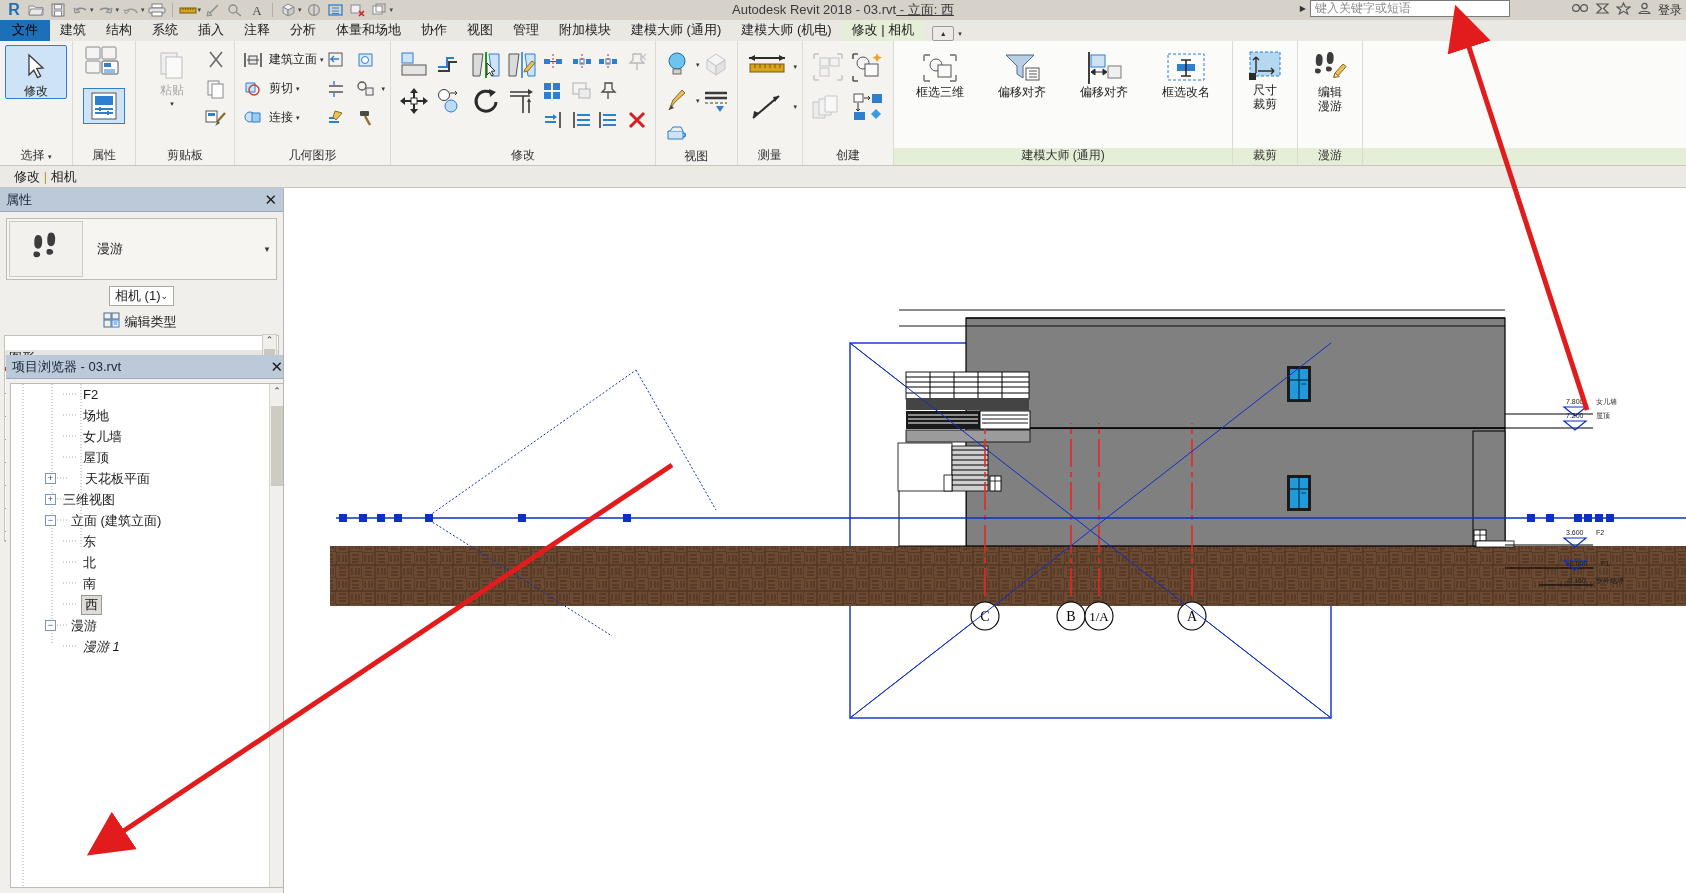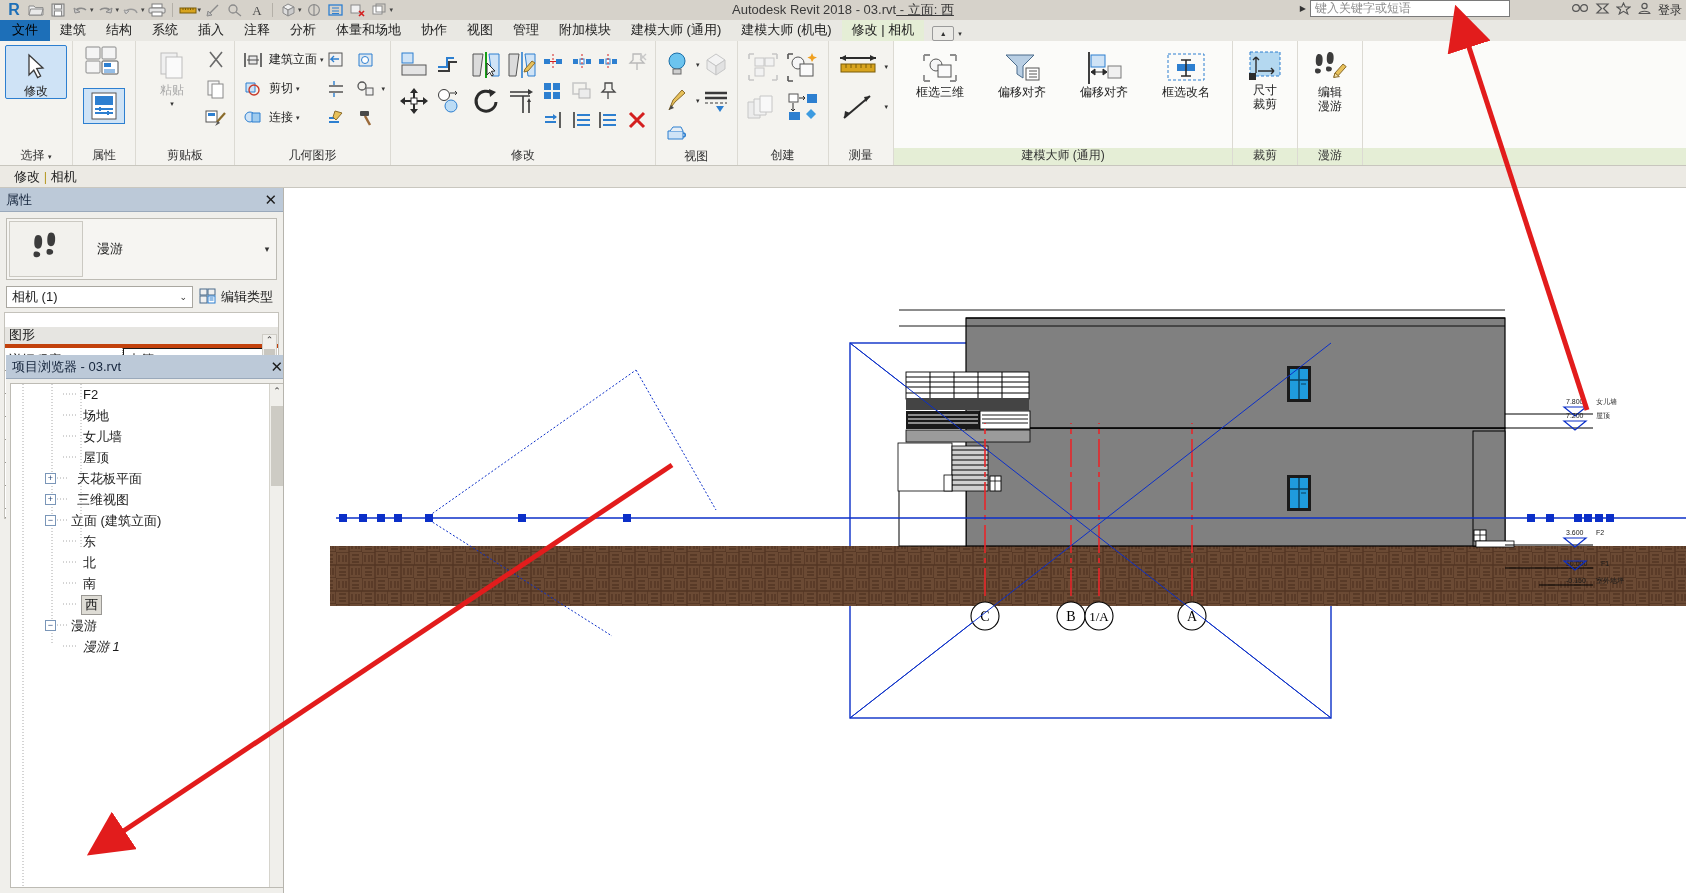--- a/index.html
+++ b/index.html
@@ -117,21 +117,21 @@
 
   .prop-type {
     margin: 6px 6px 0 6px; height: 62px; background: #f6f5f2; border: 1px solid #bdbbb4;
     display: flex; align-items: center;
   }
   .prop-thumb { width: 74px; height: 56px; margin: 2px; background: #f2f1ed; border: 1px solid #cbc9c2;
     display: flex; align-items: center; justify-content: center; }
   .prop-type-name { flex: 1; padding-left: 12px; font-size: 13px; }
   .prop-type-caret { width: 18px; text-align: center; font-size: 9px; color: #333; }
 
-  .prop-sel-row { display: flex; align-items: center; margin: 6px 6px 0 6px; gap: 6px; }
+  .prop-sel-row { display: flex; align-items: center; margin: 6px 6px 0 6px; gap: 6px; flex-direction: column; }
   .prop-sel {
     flex: 1; height: 22px; border: 1px solid #a9a7a0; background: #fff;
     display: flex; align-items: center; padding: 0 5px; font-size: 13px;
   }
   .prop-sel .sc { margin-left: auto; font-size: 9px; color: #333; }
   .edit-type { display: flex; align-items: center; gap: 5px; font-size: 13px; padding-right: 4px; }
 
   .prop-grid { margin: 4px 4px 0 4px; border: 1px solid #c4c2bb; background: #fff; position: relative; }
   .grp-row {
     display: flex; align-items: flex-end; height: 21px; background: #e6e5e1;
@@ -744,20 +744,50 @@
           </div>
         </div>
       </div>
       <div class="panel-title">视图</div>
     </div>
 
     <div class="panel">
       <div class="panel-body" style="padding-top:6px;">
         <div class="srow-wrap">
           <div class="smallrow" style="height:40px;">
+            <span class="icbox" style="width:48px;height:38px;">
+              <svg width="44" height="34" viewBox="0 0 44 34">
+                  <path d="M4 8h36" stroke="#2b2b2b" stroke-width="2"></path>
+                  <path d="M4 8l6-3v6zM40 8l-6-3v6z" fill="#2b2b2b"></path>
+                  <rect x="5" y="14" width="34" height="8" fill="#d8a41e" stroke="#7a5c08"></rect>
+                  <g stroke="#7a5c08">
+                    <path d="M10 14v4M15 14v4M20 14v4M25 14v4M30 14v4M35 14v4"></path>
+                  </g>
+                </svg>
+            </span>
+            <span class="caret">▾</span>
+          </div>
+          <div class="smallrow" style="height:40px;">
+            <span class="icbox" style="width:48px;height:38px;">
+              <svg width="44" height="34" viewBox="0 0 44 34">
+                  <path d="M8 28L34 6" stroke="#2b2b2b" stroke-width="2"></path>
+                  <path d="M8 28l1-7 5 2zM34 6l-6 1 2 5z" fill="#2b2b2b"></path>
+                </svg>
+            </span>
+            <span class="caret">▾</span>
+          </div>
+        </div>
+      </div>
+      <div class="panel-title">测量</div>
+    </div>
+
+    <div class="panel">
+      <div class="panel-body" style="padding-top:6px;">
+        <div class="srow-wrap">
+          <div class="smallrow" style="height:40px;">
             <span class="icbox" style="width:40px;height:38px;">
               <svg width="36" height="34" viewBox="0 0 36 34">
                   <path d="M4 4h5M27 4h5M4 30h5M27 30h5M4 4v5M32 4v5M4 30v-5M32 30v-5" stroke="#c6c6c6" stroke-width="1.6" fill="none"></path>
                   <rect x="10" y="8" width="9" height="8" fill="#f2f2f2" stroke="#c6c6c6"></rect>
                   <rect x="20" y="8" width="9" height="8" fill="#f2f2f2" stroke="#c6c6c6"></rect>
                   <rect x="10" y="18" width="9" height="8" fill="#f2f2f2" stroke="#c6c6c6"></rect>
                 </svg>
             </span>
           </div>
           <div class="smallrow" style="height:40px;">
@@ -789,50 +819,20 @@
                   <path d="M14 8h6l-2-2M20 8l-2 2" stroke="#2b2b2b" fill="none"></path>
                   <path d="M8 13v8l-2-2M8 21l2-2" stroke="#2b2b2b" fill="none"></path>
                   <rect x="4" y="22" width="11" height="8" fill="#2d7fd0"></rect>
                   <path d="M26 19l5 5-5 5-5-5z" fill="#3d9be0"></path>
                 </svg>
             </span>
           </div>
         </div>
       </div>
       <div class="panel-title">创建</div>
-    </div>
-
-    <div class="panel">
-      <div class="panel-body" style="padding-top:6px;">
-        <div class="srow-wrap">
-          <div class="smallrow" style="height:40px;">
-            <span class="icbox" style="width:48px;height:38px;">
-              <svg width="44" height="34" viewBox="0 0 44 34">
-                  <path d="M4 8h36" stroke="#2b2b2b" stroke-width="2"></path>
-                  <path d="M4 8l6-3v6zM40 8l-6-3v6z" fill="#2b2b2b"></path>
-                  <rect x="5" y="14" width="34" height="8" fill="#d8a41e" stroke="#7a5c08"></rect>
-                  <g stroke="#7a5c08">
-                    <path d="M10 14v4M15 14v4M20 14v4M25 14v4M30 14v4M35 14v4"></path>
-                  </g>
-                </svg>
-            </span>
-            <span class="caret">▾</span>
-          </div>
-          <div class="smallrow" style="height:40px;">
-            <span class="icbox" style="width:48px;height:38px;">
-              <svg width="44" height="34" viewBox="0 0 44 34">
-                  <path d="M8 28L34 6" stroke="#2b2b2b" stroke-width="2"></path>
-                  <path d="M8 28l1-7 5 2zM34 6l-6 1 2 5z" fill="#2b2b2b"></path>
-                </svg>
-            </span>
-            <span class="caret">▾</span>
-          </div>
-        </div>
-      </div>
-      <div class="panel-title">测量</div>
     </div>
 
     <div class="panel green">
       <div class="panel-body" style="padding-top:6px;">
         <div class="bigbtn" style="width:82px;">
           <span class="ic">
             <svg width="40" height="36" viewBox="0 0 40 36">
                 <path d="M4 5h6M4 5v6M4 31v-6M4 31h6M36 5h-6M36 5v6M36 31v-6M36 31h-6" stroke="#8d8d8d" stroke-width="1.8" fill="none" stroke-dasharray="6 3"></path>
                 <circle cx="16" cy="15" r="6" fill="#f6f6f6" stroke="#555"></circle>
                 <rect x="18" y="15" width="13" height="12" fill="#fafafa" stroke="#555"></rect>
@@ -1063,28 +1063,28 @@
               <path d="M0 10h14" stroke="#a8a8a8" stroke-dasharray="1 2"></path>
             </svg>
           <span class="lbl">屋顶</span>
         </div>
 
         <div class="tn" style="padding-left:34px;">
           <span class="pm" style="position:absolute;left:34px;top:5px;">+</span>
           <svg width="14" height="21" style="position:absolute;left:46px;top:0;">
               <path d="M0 10h12" stroke="#a8a8a8" stroke-dasharray="1 2"></path>
             </svg>
-          <span class="lbl" style="padding-left:32px;">天花板平面</span>
+          <span class="lbl" style="padding-left:40px;">天花板平面</span>
         </div>
         <div class="tn" style="padding-left:34px;">
           <span class="pm" style="position:absolute;left:34px;top:5px;">+</span>
           <svg width="14" height="21" style="position:absolute;left:46px;top:0;">
               <path d="M0 10h12" stroke="#a8a8a8" stroke-dasharray="1 2"></path>
             </svg>
-          <span class="lbl" style="padding-left:32px;">三维视图</span>
+          <span class="lbl" style="padding-left:18px;">三维视图</span>
         </div>
         <div class="tn" style="padding-left:34px;">
           <span class="pm" style="position:absolute;left:34px;top:5px;">−</span>
           <svg width="14" height="21" style="position:absolute;left:46px;top:0;">
               <path d="M0 10h12" stroke="#a8a8a8" stroke-dasharray="1 2"></path>
             </svg>
           <span class="lbl" style="padding-left:26px;">立面 (建筑立面)</span>
         </div>
 
         <div class="tn" style="padding-left:70px;">

